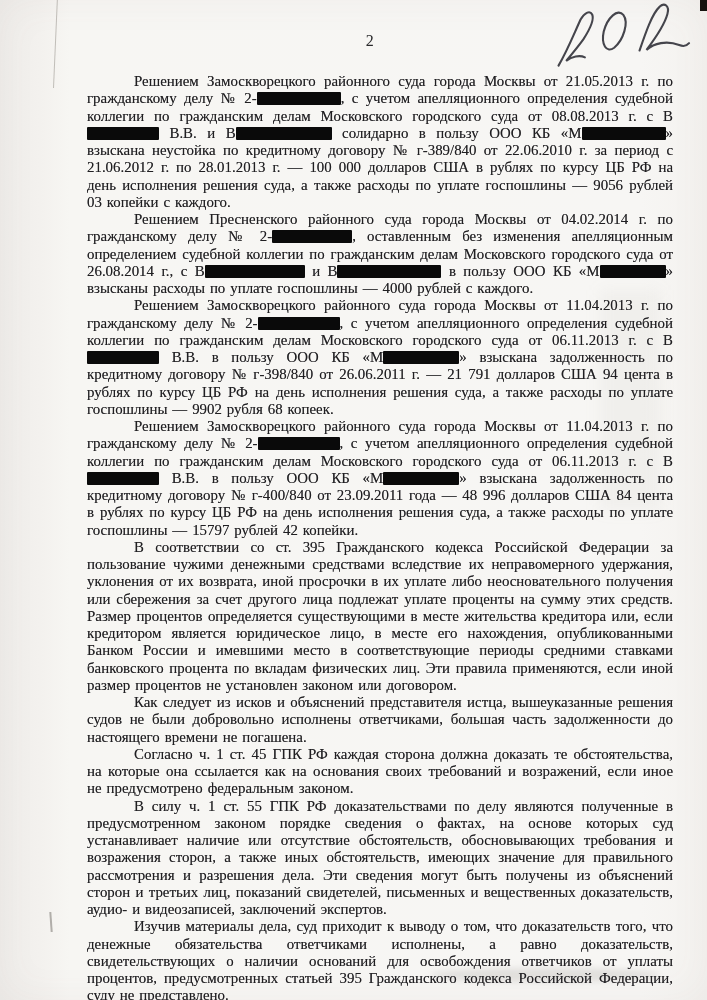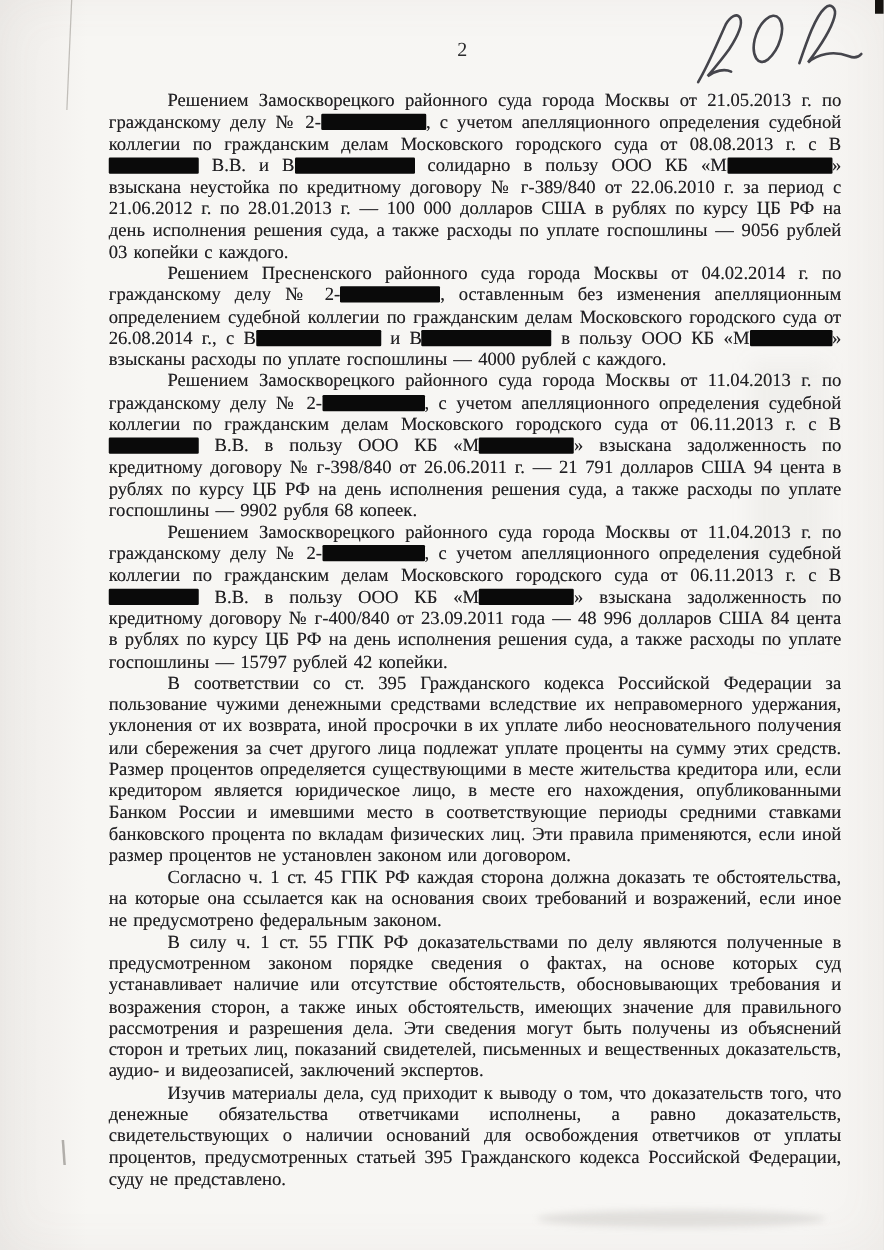--- a/index.html
+++ b/index.html
@@ -93,17 +93,18 @@
       </g>
     </svg>
   </div>
 
   <div class="doc-body">
       <p class="para">Решением Замоскворецкого районного суда города Москвы от 21.05.2013 г. по гражданскому делу № 2-<span class="redaction" style="width: 84px;"></span>, с учетом апелляционного определения судебной коллегии по гражданским делам Московского городского суда от 08.08.2013 г. с В<span class="redaction" style="width: 72px;"></span> В.В. и В<span class="redaction" style="width: 96px;"></span> солидарно в пользу ООО КБ «М<span class="redaction" style="width: 84px;"></span>» взыскана неустойка по кредитному договору № г-389/840 от 22.06.2010 г. за период с 21.06.2012 г. по 28.01.2013 г. — 100 000 долларов США в рублях по курсу ЦБ РФ на день исполнения решения суда, а также расходы по уплате госпошлины — 9056 рублей 03 копейки с каждого.</p>
       <p class="para">Решением Пресненского районного суда города Москвы от 04.02.2014 г. по гражданскому делу № 2-<span class="redaction" style="width: 80px;"></span>, оставленным без изменения апелляционным определением судебной коллегии по гражданским делам Московского городского суда от 26.08.2014 г., с В<span class="redaction" style="width: 100px;"></span> и В<span class="redaction" style="width: 104px;"></span> в пользу ООО КБ «М<span class="redaction" style="width: 66px;"></span>» взысканы расходы по уплате госпошлины — 4000 рублей с каждого.</p>
       <p class="para">Решением Замоскворецкого районного суда города Москвы от 11.04.2013 г. по гражданскому делу № 2-<span class="redaction" style="width: 82px;"></span>, с учетом апелляционного определения судебной коллегии по гражданским делам Московского городского суда от 06.11.2013 г. с В<span class="redaction" style="width: 72px;"></span> В.В. в пользу ООО КБ «М<span class="redaction" style="width: 76px;"></span>» взыскана задолженность по кредитному договору № г-398/840 от 26.06.2011 г. — 21 791 долларов США 94 цента в рублях по курсу ЦБ РФ на день исполнения решения суда, а также расходы по уплате госпошлины — 9902 рубля 68 копеек.</p>
       <p class="para">Решением Замоскворецкого районного суда города Москвы от 11.04.2013 г. по гражданскому делу № 2-<span class="redaction" style="width: 82px;"></span>, с учетом апелляционного определения судебной коллегии по гражданским делам Московского городского суда от 06.11.2013 г. с В<span class="redaction" style="width: 72px;"></span> В.В. в пользу ООО КБ «М<span class="redaction" style="width: 76px;"></span>» взыскана задолженность по кредитному договору № г-400/840 от 23.09.2011 года — 48 996 долларов США 84 цента в рублях по курсу ЦБ РФ на день исполнения решения суда, а также расходы по уплате госпошлины — 15797 рублей 42 копейки.</p>
       <p class="para">В соответствии со ст. 395 Гражданского кодекса Российской Федерации за пользование чужими денежными средствами вследствие их неправомерного удержания, уклонения от их возврата, иной просрочки в их уплате либо неосновательного получения или сбережения за счет другого лица подлежат уплате проценты на сумму этих средств. Размер процентов определяется существующими в месте жительства кредитора или, если кредитором является юридическое лицо, в месте его нахождения, опубликованными Банком России и имевшими место в соответствующие периоды средними ставками банковского процента по вкладам физических лиц. Эти правила применяются, если иной размер процентов не установлен законом или договором.</p>
+      <p class="para">Как следует из исков и объяснений представителя истца, вышеуказанные решения судов не были добровольно исполнены ответчиками, большая часть задолженности до настоящего времени не погашена.</p>
       <p class="para">Согласно ч. 1 ст. 45 ГПК РФ каждая сторона должна доказать те обстоятельства, на которые она ссылается как на основания своих требований и возражений, если иное не предусмотрено федеральным законом.</p>
       <p class="para">В силу ч. 1 ст. 55 ГПК РФ доказательствами по делу являются полученные в предусмотренном законом порядке сведения о фактах, на основе которых суд устанавливает наличие или отсутствие обстоятельств, обосновывающих требования и возражения сторон, а также иных обстоятельств, имеющих значение для правильного рассмотрения и разрешения дела. Эти сведения могут быть получены из объяснений сторон и третьих лиц, показаний свидетелей, письменных и вещественных доказательств, аудио- и видеозаписей, заключений экспертов.</p>
       <p class="para">Изучив материалы дела, суд приходит к выводу о том, что доказательств того, что денежные обязательства ответчиками исполнены, а равно доказательств, свидетельствующих о наличии оснований для освобождения ответчиков от уплаты процентов, предусмотренных статьей 395 Гражданского кодекса Российской Федерации, суду не представлено.</p>
     </div>
 </div>
 
 </body></html>

